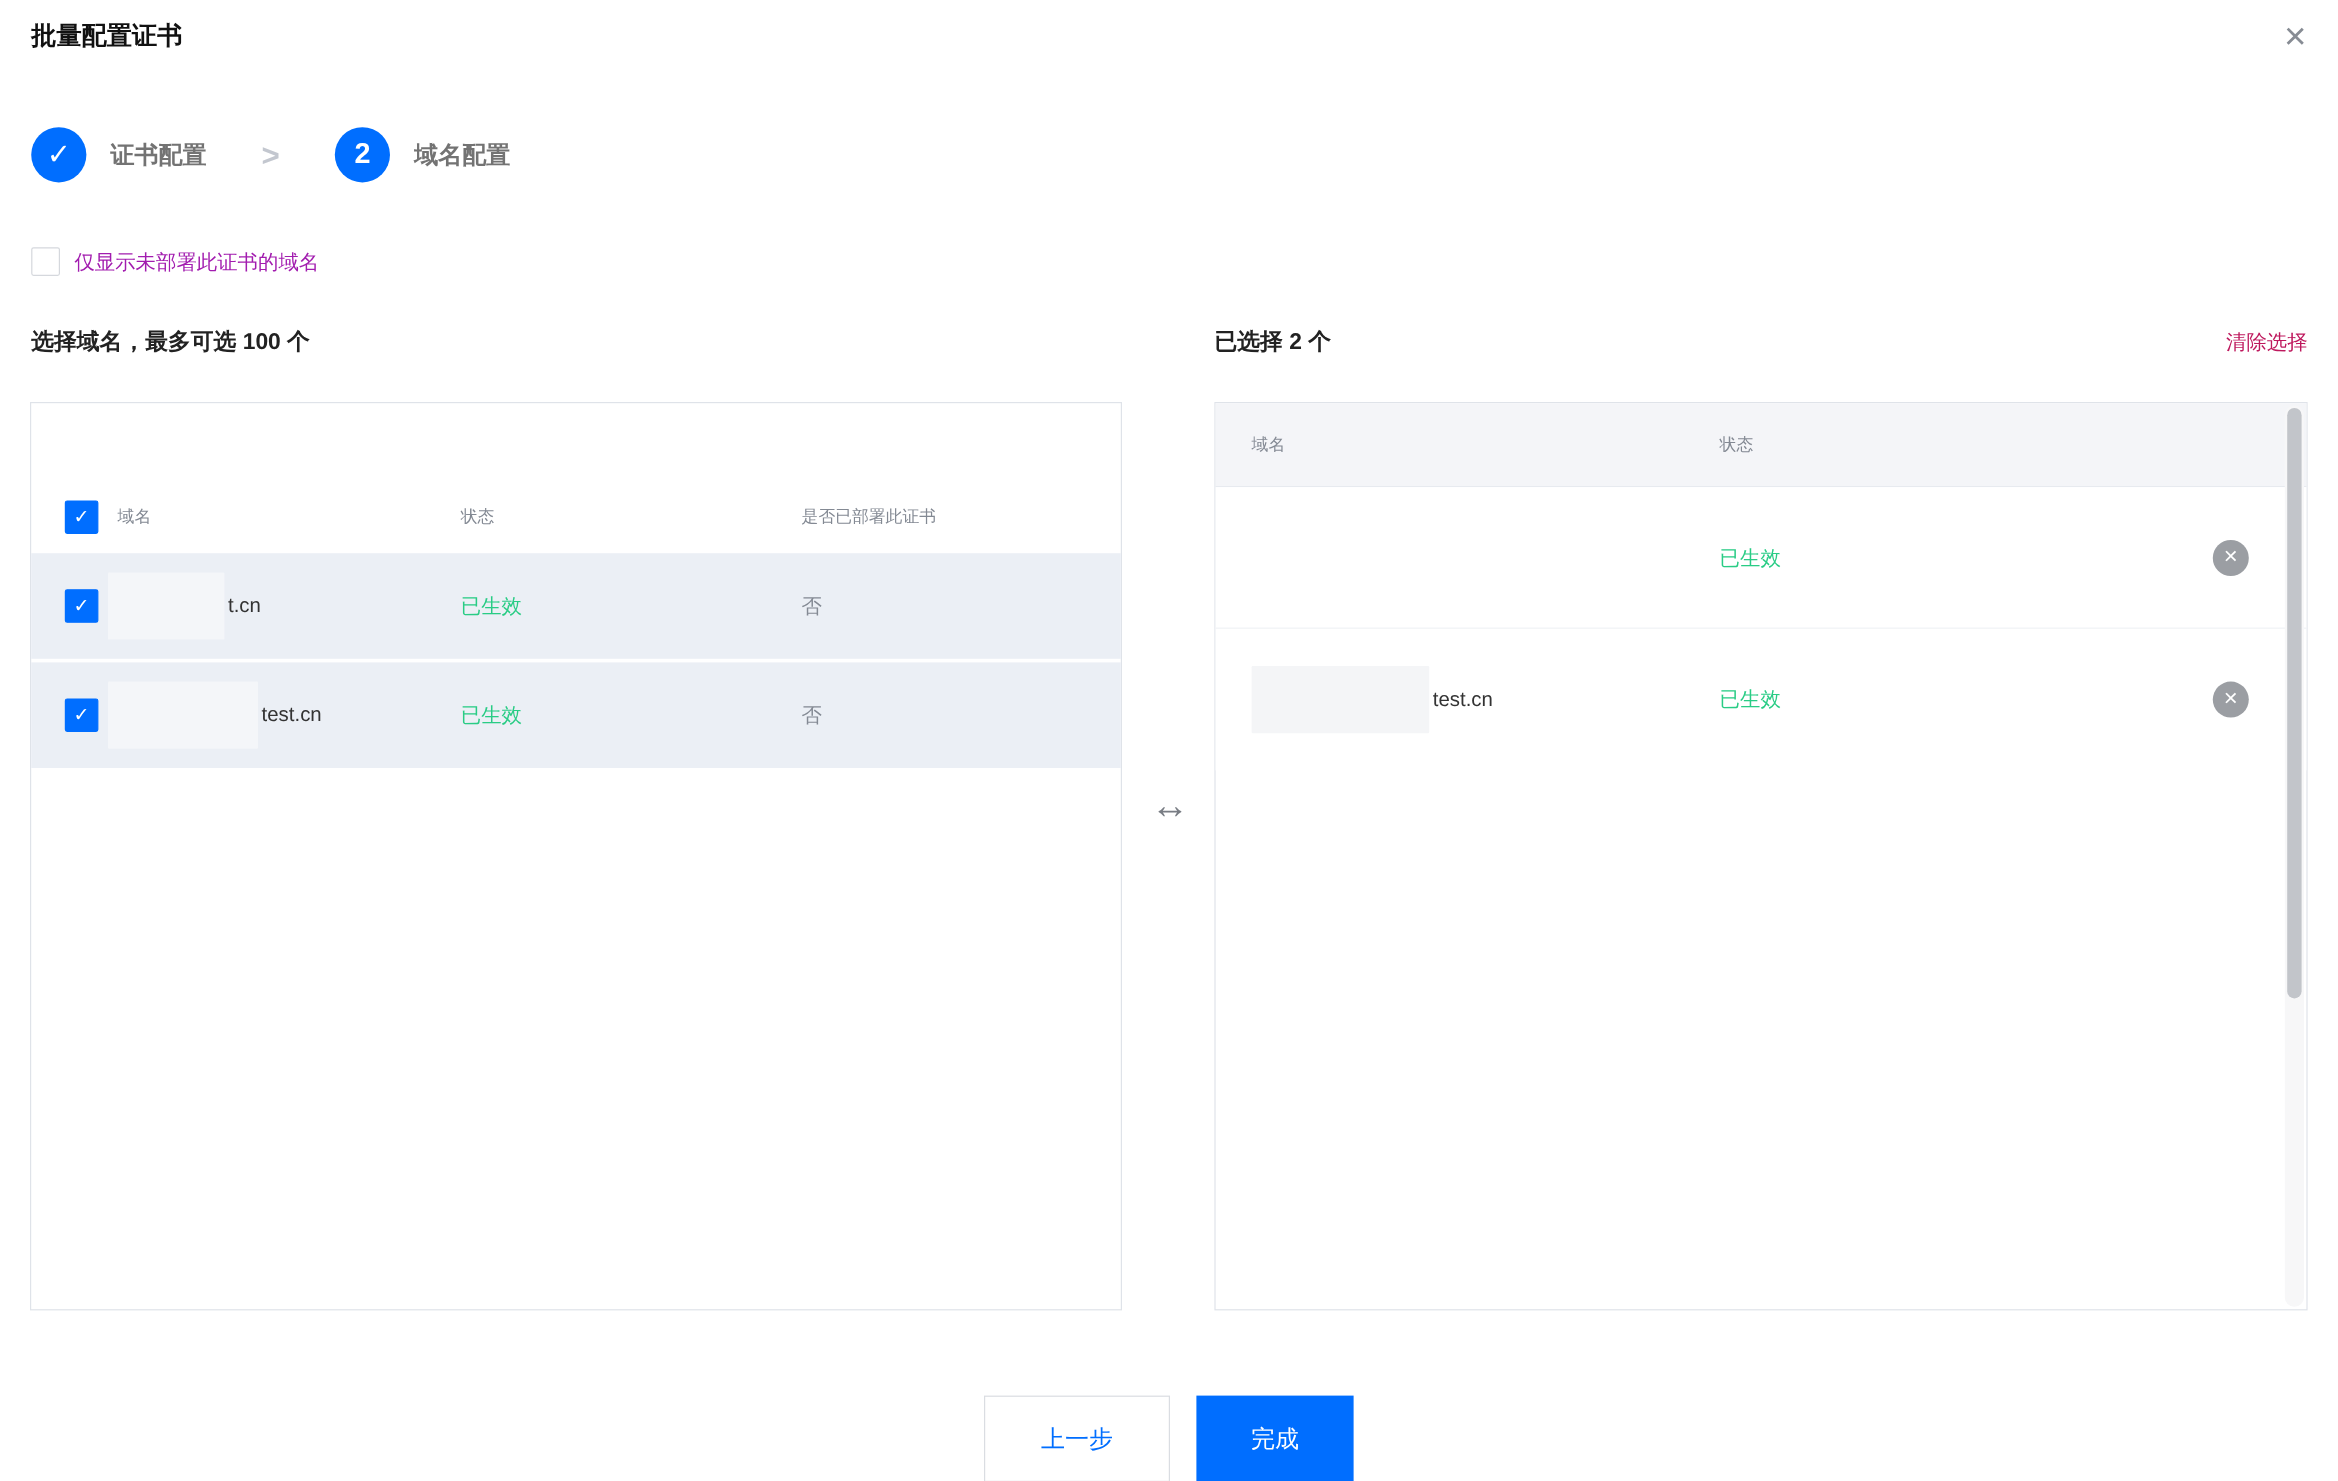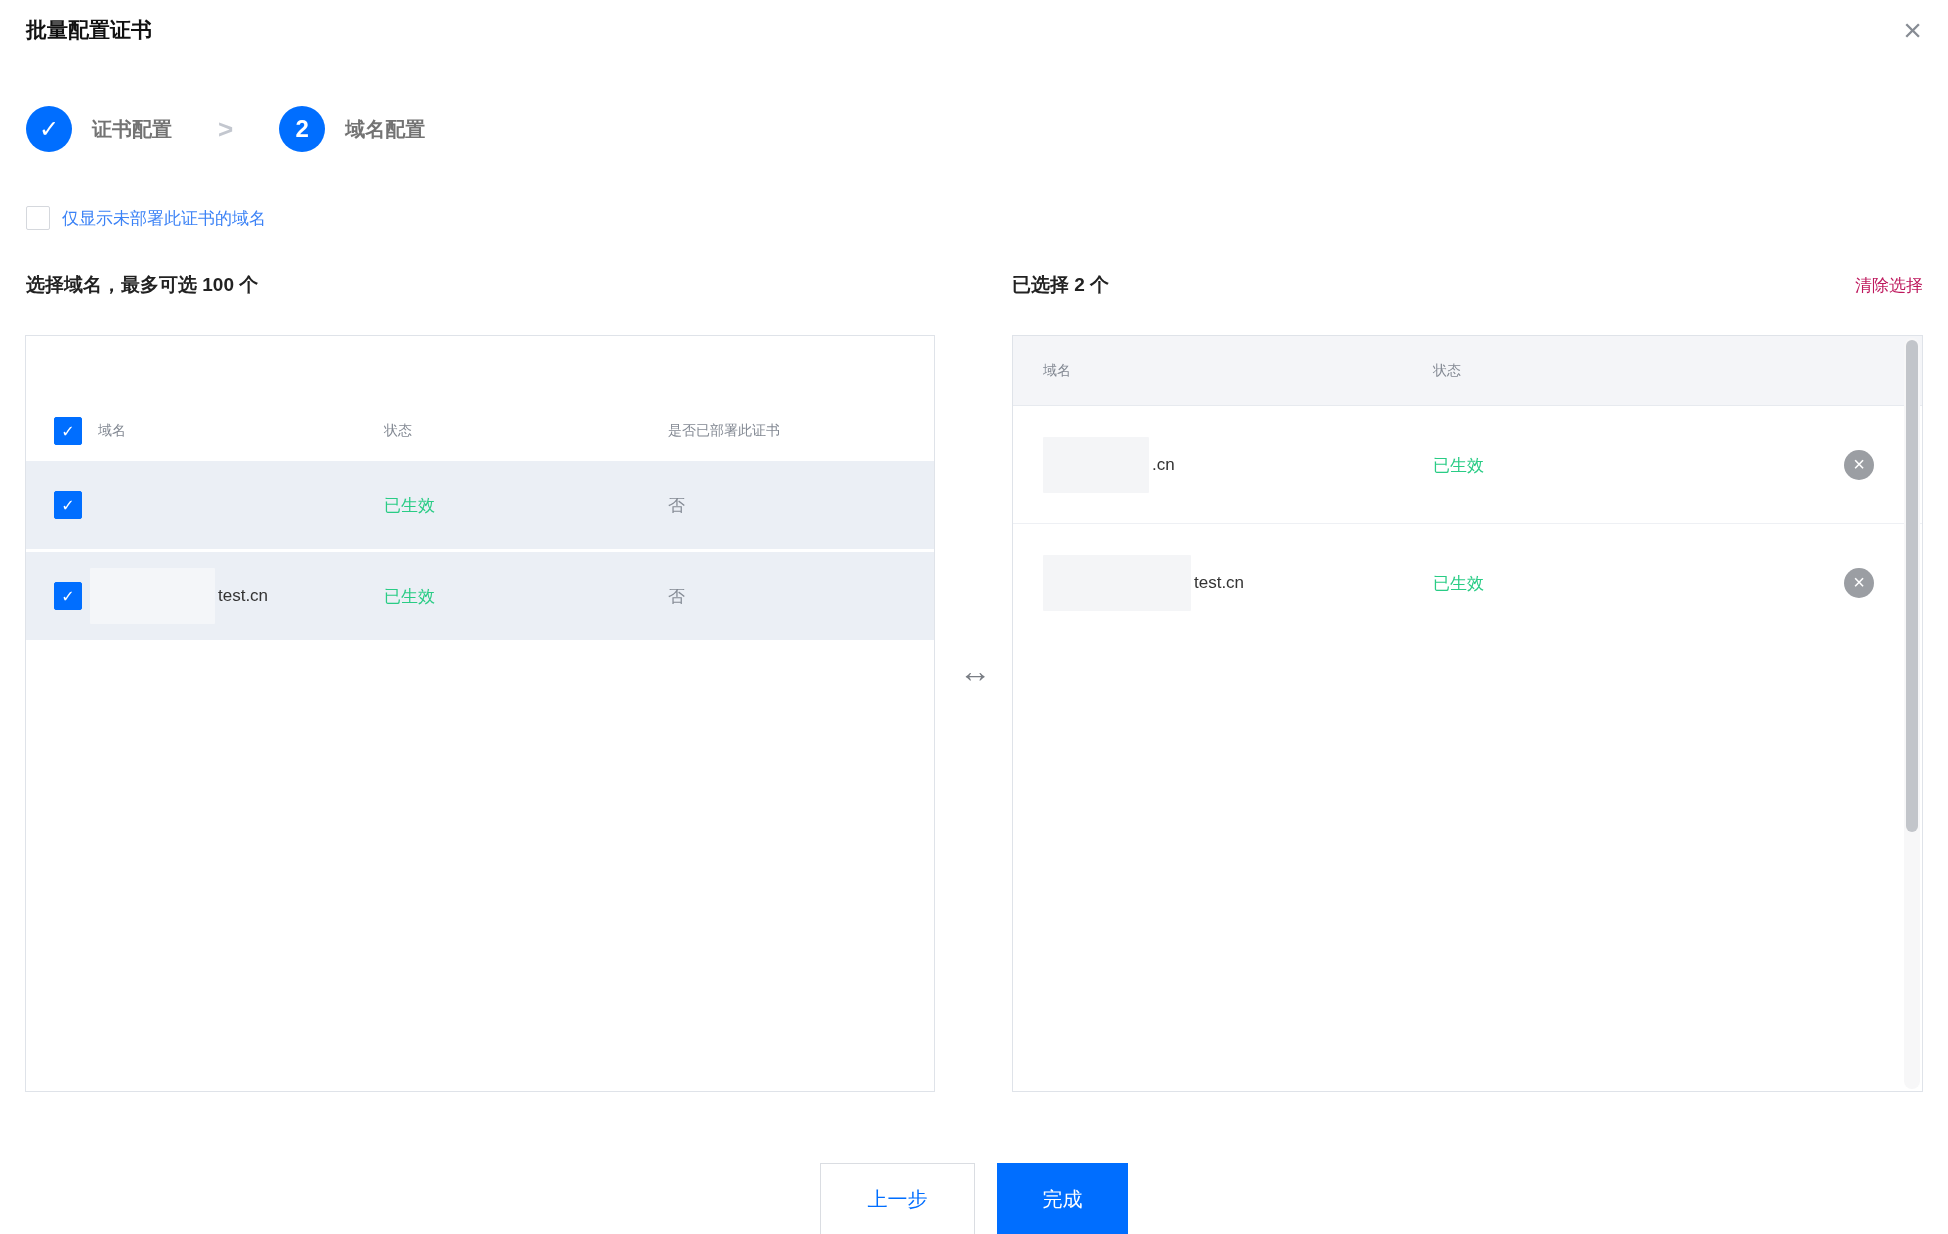--- a/index.html
+++ b/index.html
@@ -17,21 +17,21 @@
     display:flex; align-items:center; justify-content:center; flex:0 0 auto; }
   .step-circle .glyph { font-size:24px; font-weight:700; }
   .step-label { margin-left:20px; font-size:20px; font-weight:700; color:#737373; }
   .step-sep { margin:0 46px; font-size:26px; font-weight:600; color:#c3c7cf; }
 
   
   .filter-row { left:26px; top:206px; display:flex; align-items:center; }
   .cbx { width:24px; height:24px; border:1px solid #d5d8dd; border-radius:2px; background:#fff; flex:0 0 auto; }
   .cbx.checked { background:#006eff; border-color:#006eff; color:#fff; display:flex;
     align-items:center; justify-content:center; font-size:16px; font-weight:700; }
-  .filter-row .lbl { margin-left:12px; font-size:17px; color:#3b82f6; }
+  .filter-row .lbl { margin-left:12px; font-size:17px; color:#a21caf; }
 
   
   .sec-title { top:272px; font-size:19px; font-weight:700; color:#222; }
   .sec-title.left  { left:26px; }
   .sec-title.right { left:1012px; }
   .clear-link { right:25px; top:274px; font-size:17px; color:#be185d; cursor:pointer; }
 
   
   .panel { top:335px; height:757px; border:1px solid #dfe3e9; background:#fff; }
   .panel.left  { left:25px;  width:910px; }
@@ -124,20 +124,24 @@
 
   <div class="lheader-row">
     <div class="cbx sm checked hd-cbx">✓</div>
     <div class="col-head c1">域名</div>
     <div class="col-head c2">状态</div>
     <div class="col-head c3">是否已部署此证书</div>
   </div>
 
   <div class="lrow r1">
     <div class="cbx sm checked row-cbx">✓</div>
+    <div class="domain-cell">
+      <div class="redact lw1"></div>
+      <span class="domain-text">t.cn</span>
+    </div>
     <div class="cell-status">已生效</div>
     <div class="cell-deployed">否</div>
   </div>
 
   <div class="lrow r2">
     <div class="cbx sm checked row-cbx">✓</div>
     <div class="domain-cell">
       <div class="redact lw2"></div>
       <span class="domain-text">test.cn</span>
     </div>
@@ -148,24 +152,20 @@
 
 <div class="abs transfer">↔</div>
 
 <div class="abs panel right">
   <div class="rheader-row">
     <div class="col-head rc1">域名</div>
     <div class="col-head rc2">状态</div>
   </div>
 
   <div class="rrow r1">
-    <div class="domain-cell">
-      <div class="redact rw1"></div>
-      <span class="domain-text">.cn</span>
-    </div>
     <div class="cell-status">已生效</div>
     <div class="remove-btn">×</div>
   </div>
 
   <div class="rrow r2">
     <div class="domain-cell">
       <div class="redact rw2"></div>
       <span class="domain-text">test.cn</span>
     </div>
     <div class="cell-status">已生效</div>

